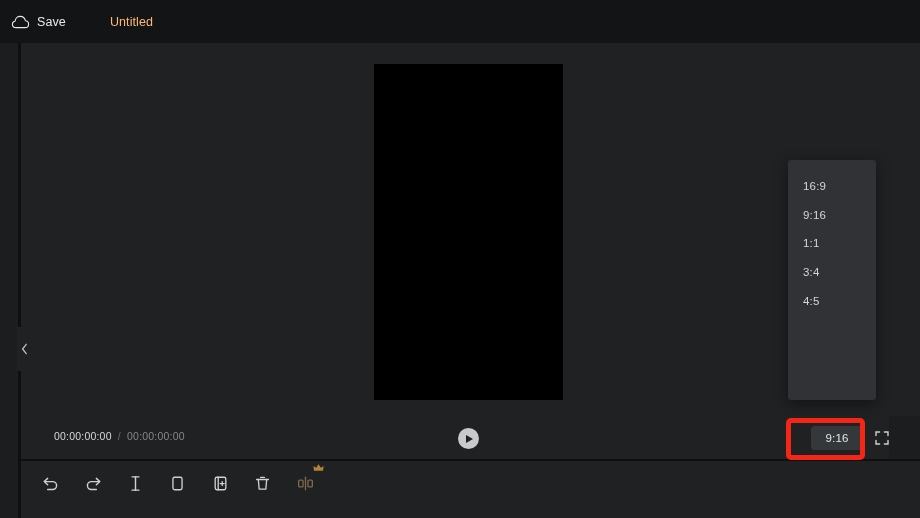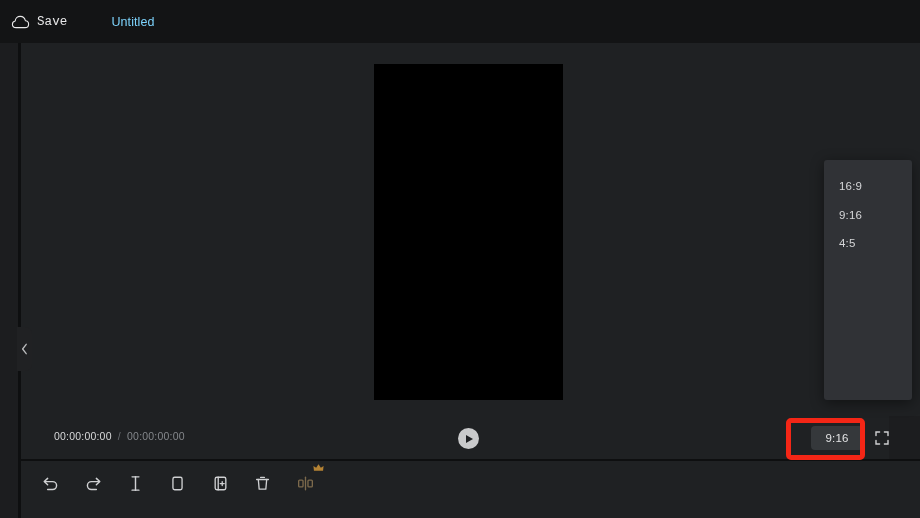--- a/index.html
+++ b/index.html
@@ -26,30 +26,29 @@
     display: flex;
     align-items: center;
     z-index: 30;
   }
   #save-group {
     display: flex;
     align-items: center;
     gap: 7px;
     margin-left: 11px;
     cursor: pointer;
-    font-family: Liberation Mono, monospace;
   }
   .cloud-ico { width: 19px; height: 14px; display: block; }
   #save-label {
     color: #e9e9ea;
     font-size: 12.5px;
     letter-spacing: .1px;
   }
   #doc-title {
-    color: #7dd3fc;
+    color: #fdba74;
     font-size: 12.5px;
     margin-left: 44px;
     letter-spacing: .1px;
     cursor: text;
   }
 
   
   #left-rail {
     position: absolute;
     left: 0; top: 43px;
@@ -150,21 +149,21 @@
     display: flex;
     align-items: center;
     justify-content: center;
     cursor: pointer;
   }
   .fs-ico { width: 14px; height: 14px; display: block; }
 
   
   #ratio-menu {
     position: absolute;
-    left: 824px; top: 160px;
+    left: 788px; top: 160px;
     width: 88px; height: 240px;
     background: #303236;
     border-radius: 3px;
     box-shadow: 0 3px 14px rgba(0,0,0,.45);
     padding-top: 12px;
     z-index: 25;
   }
   .ratio-item {
     height: 28.6px;
     display: flex;
@@ -271,20 +270,22 @@
           <path d="M13 9.4V13H9.4"></path>
             <path d="M4.6 13H1V9.4"></path>
         </svg>
       </span>
     </div>
   </div>
 
   <div id="ratio-menu">
     <div class="ratio-item">16:9</div>
     <div class="ratio-item">9:16</div>
+    <div class="ratio-item">1:1</div>
+    <div class="ratio-item">3:4</div>
     <div class="ratio-item">4:5</div>
   </div>
 
   <div id="annot-box"></div>
 
   <div id="toolbar-divider"></div>
   <div id="toolbar">
 
     <div class="tool-btn" style="left:14px">
       <span>

